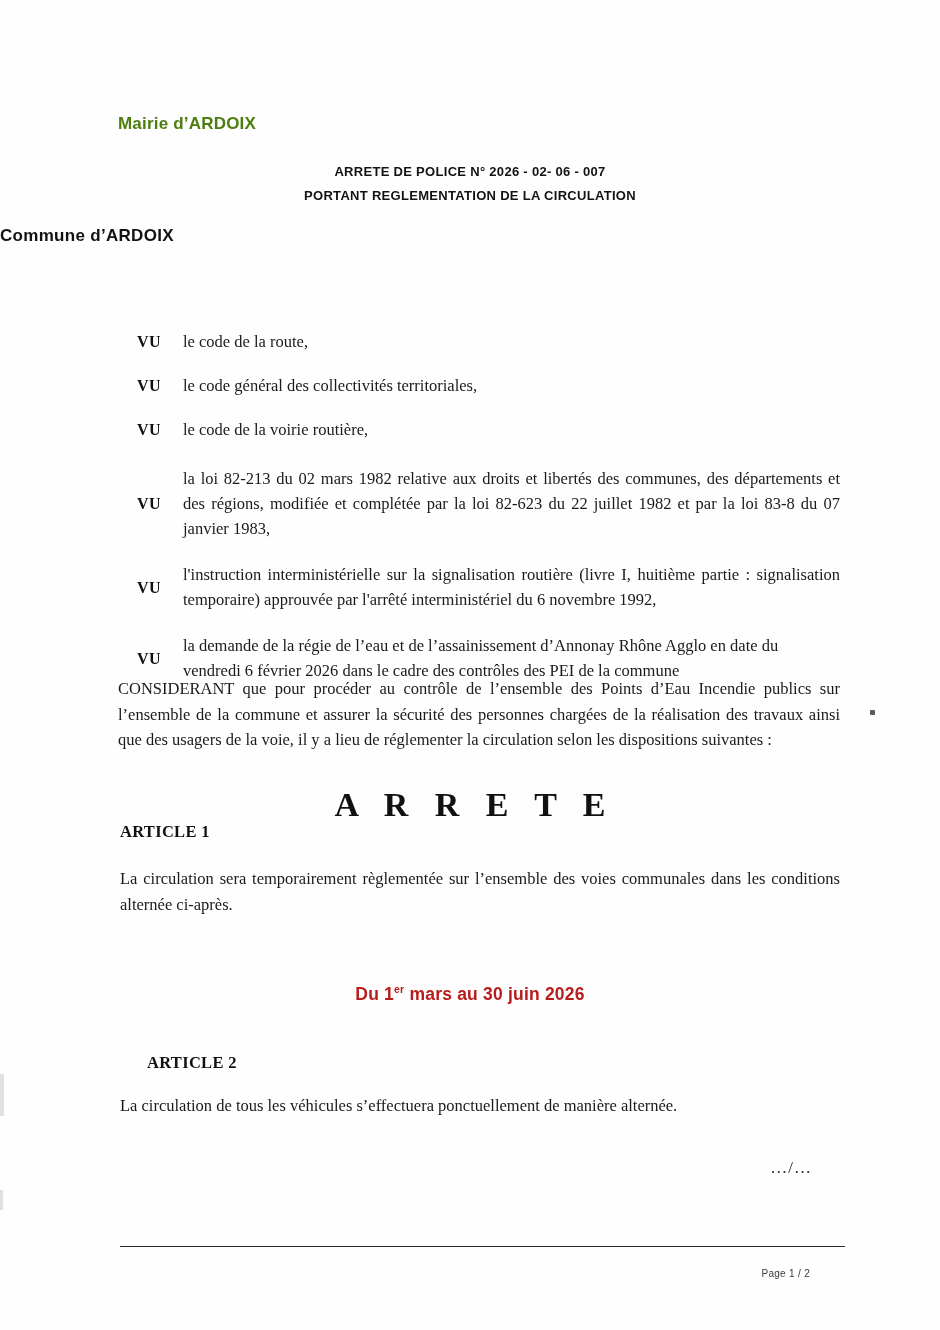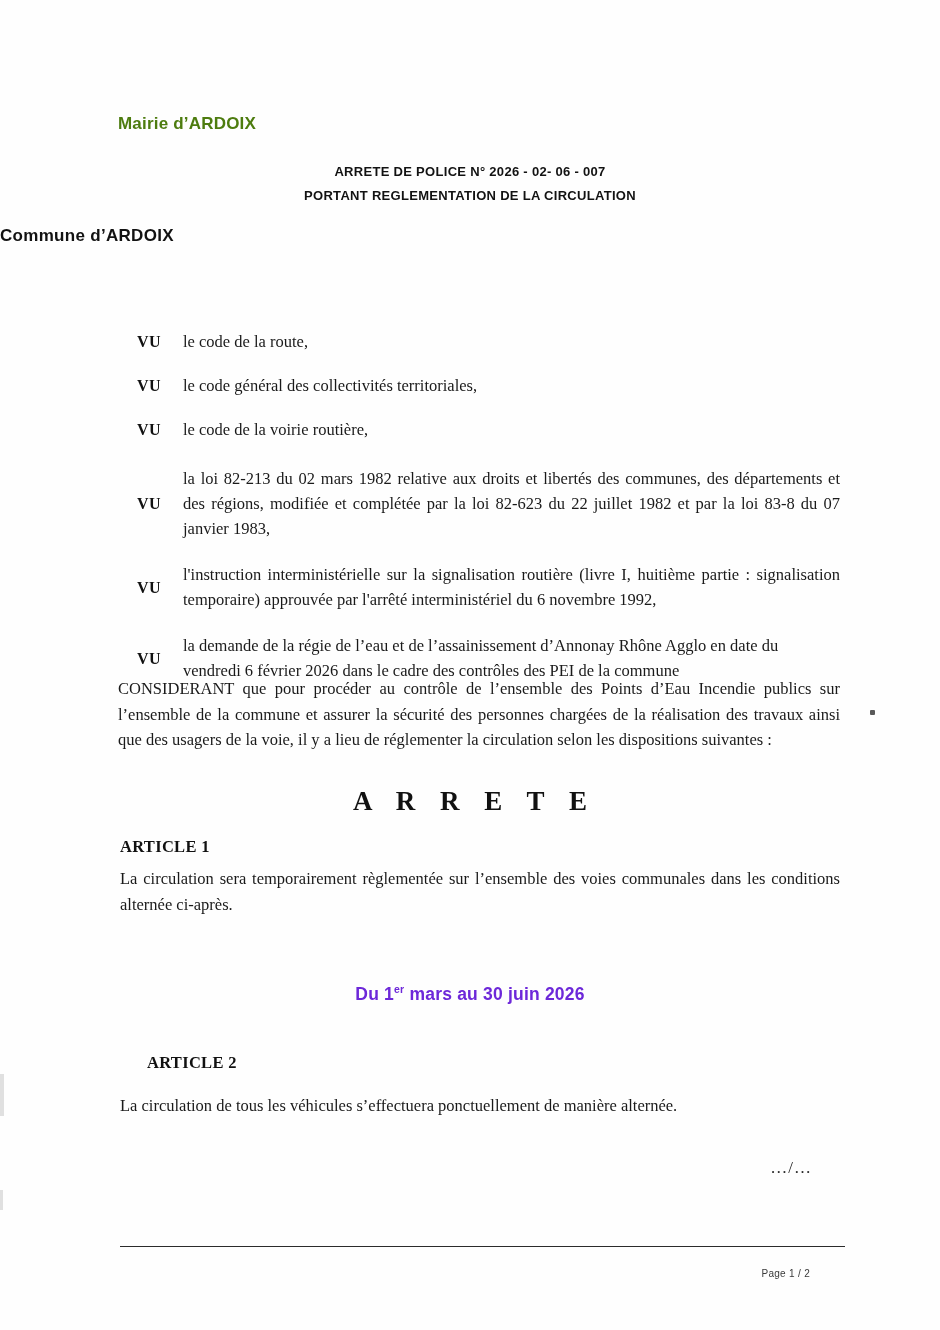--- a/index.html
+++ b/index.html
@@ -119,36 +119,36 @@
     color: #1a1a1a;
   }
 
   
   .arrete-heading {
     position: absolute;
     left: 0;
     right: 0;
     top: 786px;
     text-align: center;
-    font-size: 27px;
+    font-size: 34px;
     font-weight: bold;
     letter-spacing: 9px;
     text-indent: 9px;
     color: #111;
   }
 
   .article-heading {
     position: absolute;
     left: 120px;
     font-size: 16.5px;
     font-weight: bold;
     letter-spacing: 0.3px;
     color: #111;
   }
-  .article-1 { top: 822px; margin-top: 15px; }
+  .article-1 { top: 822px; }
   .article-2 { top: 1053px; margin-left: 27px; }
 
   .body-par {
     position: absolute;
     left: 120px;
     width: 720px;
     font-size: 16.5px;
     line-height: 25.5px;
     text-align: justify;
     color: #1a1a1a;
@@ -159,21 +159,21 @@
 
   .date-line {
     position: absolute;
     left: 0;
     right: 0;
     top: 984px;
     text-align: center;
     font-size: 17.5px;
     font-weight: bold;
     letter-spacing: 0.2px;
-    color: #6d28d9;
+    color: #b91c1c;
   }
   .date-line sup {
     font-size: 10.5px;
     vertical-align: super;
     line-height: 0;
   }
 
   .continuation {
     position: absolute;
     left: 0;

